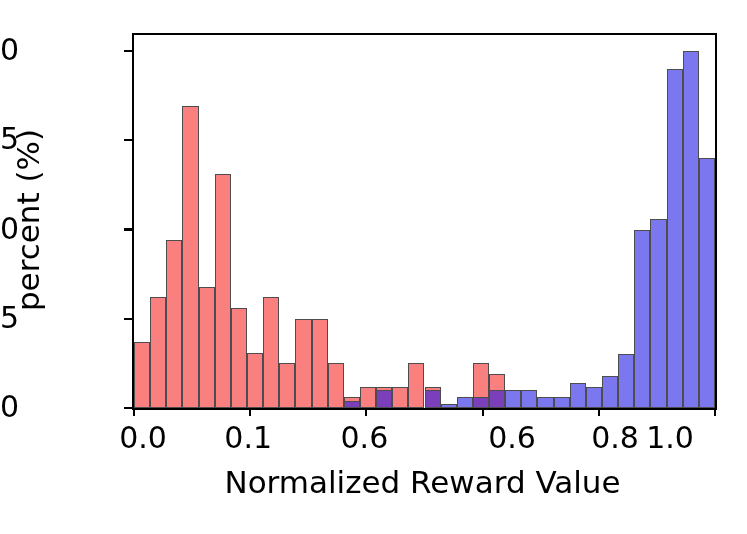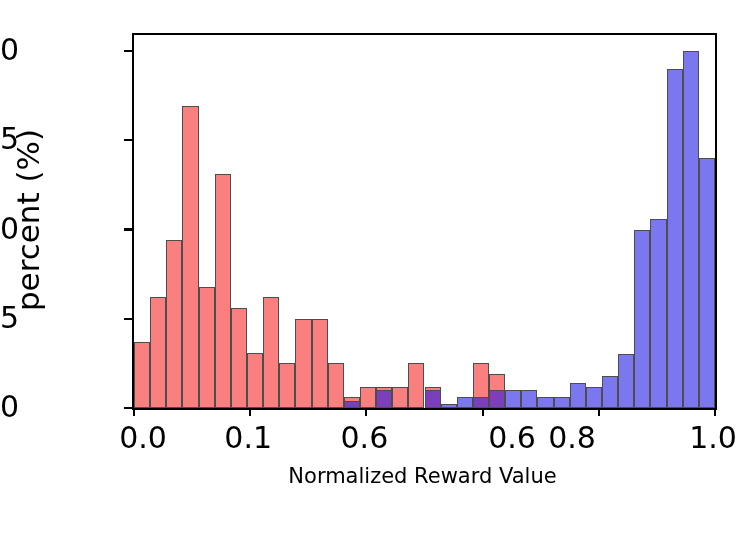--- a/index.html
+++ b/index.html
@@ -75,21 +75,21 @@
     text-align: right;
     transform: translateY(-50%);
     white-space: nowrap;
   }
   #xlabel {
     position: absolute;
     left: 132px;
     width: 581px;
     top: 464px;
     text-align: center;
-    font-size: 21px;
+    font-size: 31px;
     color: #000000;
     white-space: nowrap;
   }
   #ylabel {
     position: absolute;
     left: 8px;
     top: 33px;
     height: 373px;
     width: 40px;
     display: flex;
@@ -170,22 +170,22 @@
         <div class="ytick" style="top: 104.197px;"></div>
         <div class="ytick" style="top: 14.9622px;"></div>
       </div>
   </div>
 
   <div id="labels-layer">
       <div class="xticklabel" style="left: 143px;">0.0</div>
       <div class="xticklabel" style="left: 248.2px;">0.1</div>
       <div class="xticklabel" style="left: 364.4px;">0.6</div>
       <div class="xticklabel" style="left: 464px; margin-left: 48px;">0.6</div>
-      <div class="xticklabel" style="left: 572px;">0.8</div>
-      <div class="xticklabel" style="left: 713px;">1.0</div>
+      <div class="xticklabel" style="left: 615px;">0.8</div>
+      <div class="xticklabel" style="left: 670px;">1.0</div>
       <div class="yticklabel" style="top: 406px;">0</div>
       <div class="yticklabel" style="top: 316.766px;">5</div>
       <div class="yticklabel" style="top: 227.531px;">10</div>
       <div class="yticklabel" style="top: 138.297px;">15</div>
       <div class="yticklabel" style="top: 49.0622px;">20</div>
     </div>
 
   <div id="xlabel">
     <span>Normalized Reward Value</span>
   </div>

